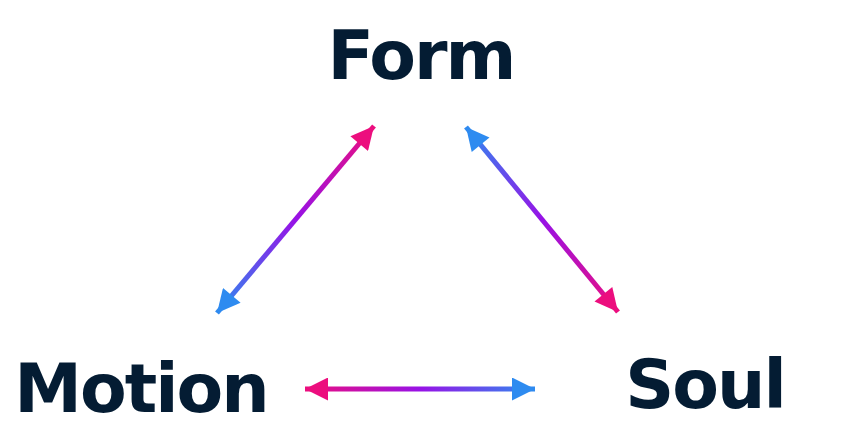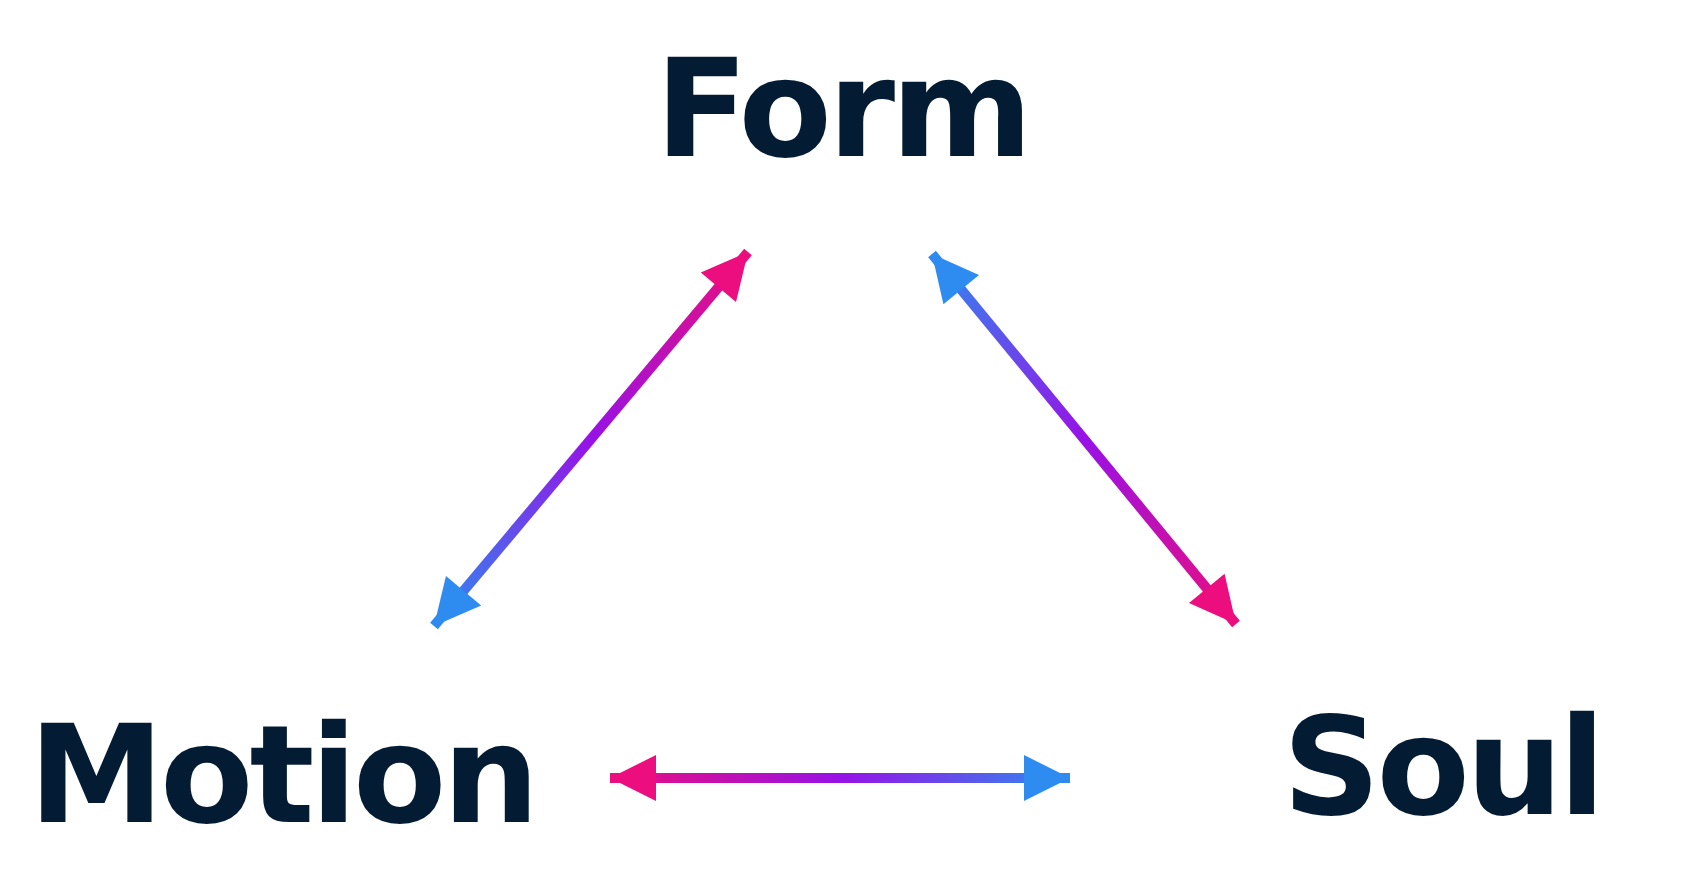--- a/index.html
+++ b/index.html
@@ -21,21 +21,21 @@
     color: var(--text, #041C33);
     font-size: 68px;
     font-weight: bold;
     letter-spacing: -2px;
     line-height: 1;
     white-space: nowrap;
     user-select: none;
   }
   .node-form   { left: 421px; top: 22px;  }
   .node-motion { left: 141px; top: 355px; }
-  .node-soul   { left: 705px; top: 351px; margin-left: 16px; }
+  .node-soul   { left: 705px; top: 351px; }
   .edges-layer {
     position: absolute;
     left: 0;
     top: 0;
     width: 841px;
     height: 437px;
     display: block;
   }
 </style>
 </head>

